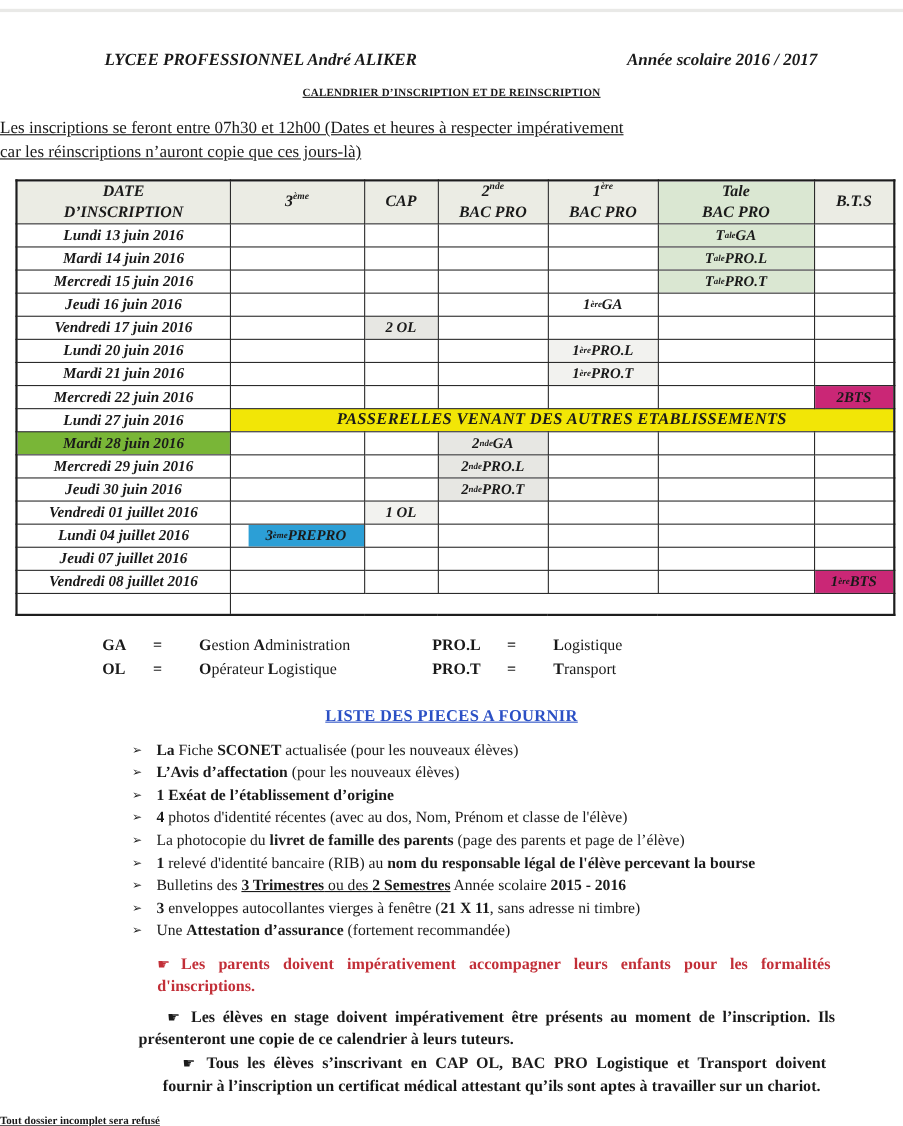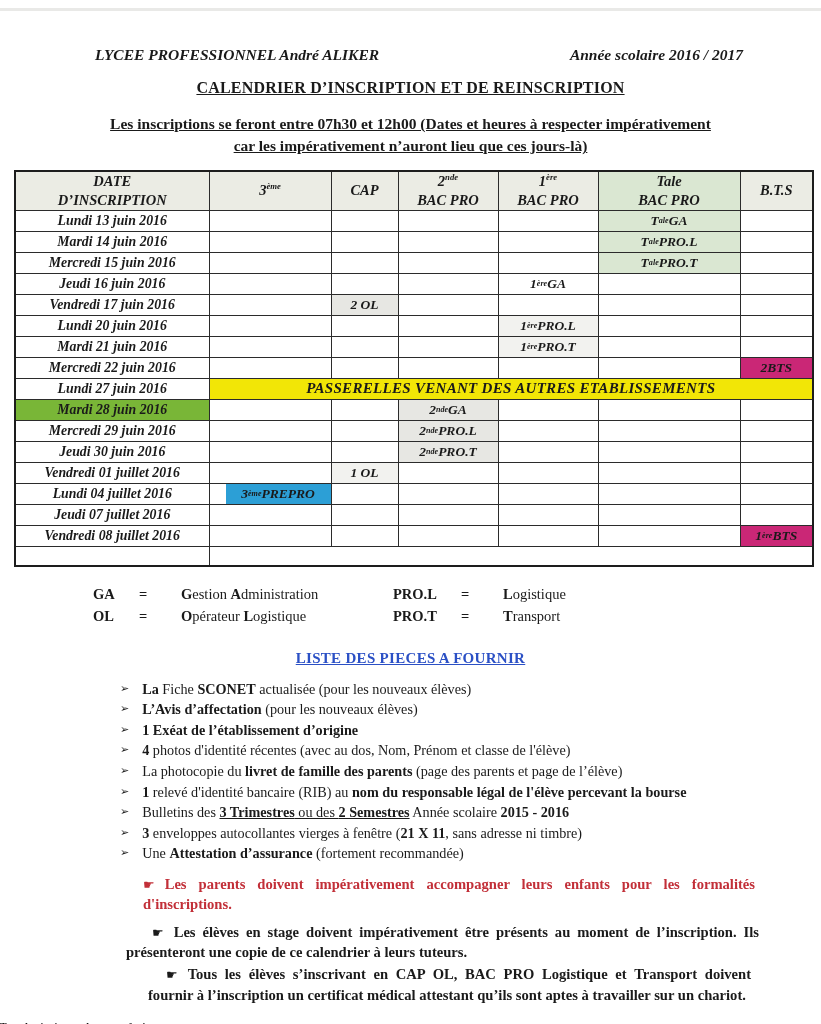--- a/index.html
+++ b/index.html
@@ -8,22 +8,22 @@
     font-family:"Liberation Serif", serif;color:#1a1a1a;position:relative;
   }
   .scan-edge{position:absolute;top:8px;left:0;width:100%;height:3px;background:#e9e9e7;}
   .b{font-weight:bold;}
   .u{text-decoration:underline;}
   sup{font-size:0.60em;line-height:0;}
 
   
   .top-row{display:flex;justify-content:space-between;padding:46px 78px 0 95px;}
   .school,.year{font-weight:bold;font-style:italic;font-size:15.5px;}
-  .doc-title{text-align:center;font-weight:bold;font-size:16px;text-decoration:underline;margin-top:15px;letter-spacing:0.2px;}
-  .intro{text-align:center;font-weight:bold;font-size:15.5px;margin-top:16px;line-height:1.45;}
+  .doc-title{text-align:center;font-weight:bold;font-size:10px;text-decoration:underline;margin-top:15px;letter-spacing:0.2px;}
+  .intro{text-align:left;font-weight:normal;font-size:15.5px;margin-top:16px;line-height:1.45;}
   .intro div{text-decoration:underline;}
 
   
   table.cal{border-collapse:collapse;margin:12px auto 0 14px;width:798px;table-layout:fixed;}
   table.cal th, table.cal td{border:1.5px solid #2b2b2b;padding:0;overflow:hidden;}
   table.cal{border:2px solid #1d1d1d;font-style:italic;}
   th{background:var(--c-headerbg);font-size:14.5px;line-height:1.3;font-weight:bold;padding:5px 1px;}
   th.bg-lightgreen{background:var(--c-lightgreen);}
   td{height:20px;font-weight:bold;font-size:13.5px;text-align:center;vertical-align:middle;}
   td.date{font-size:13.8px;}
@@ -69,21 +69,21 @@
 
 <div class="top-row">
   <div class="school">LYCEE PROFESSIONNEL André ALIKER</div>
   <div class="year">Année scolaire 2016 / 2017</div>
 </div>
 
 <div class="doc-title">CALENDRIER D’INSCRIPTION ET DE REINSCRIPTION</div>
 
 <div class="intro">
   <div>Les inscriptions se feront entre 07h30 et 12h00 (Dates et heures à respecter impérativement</div>
-  <div>car les impérativement n’auront lieu que ces jours-là)</div>
+  <div>car les réinscriptions n’auront copie que ces jours-là)</div>
 </div>
 
 <table class="cal">
   <colgroup>
       <col style="width: 194px;">
       <col style="width: 122px;">
       <col style="width: 67px;">
       <col style="width: 100px;">
       <col style="width: 100px;">
       <col style="width: 142px;">

